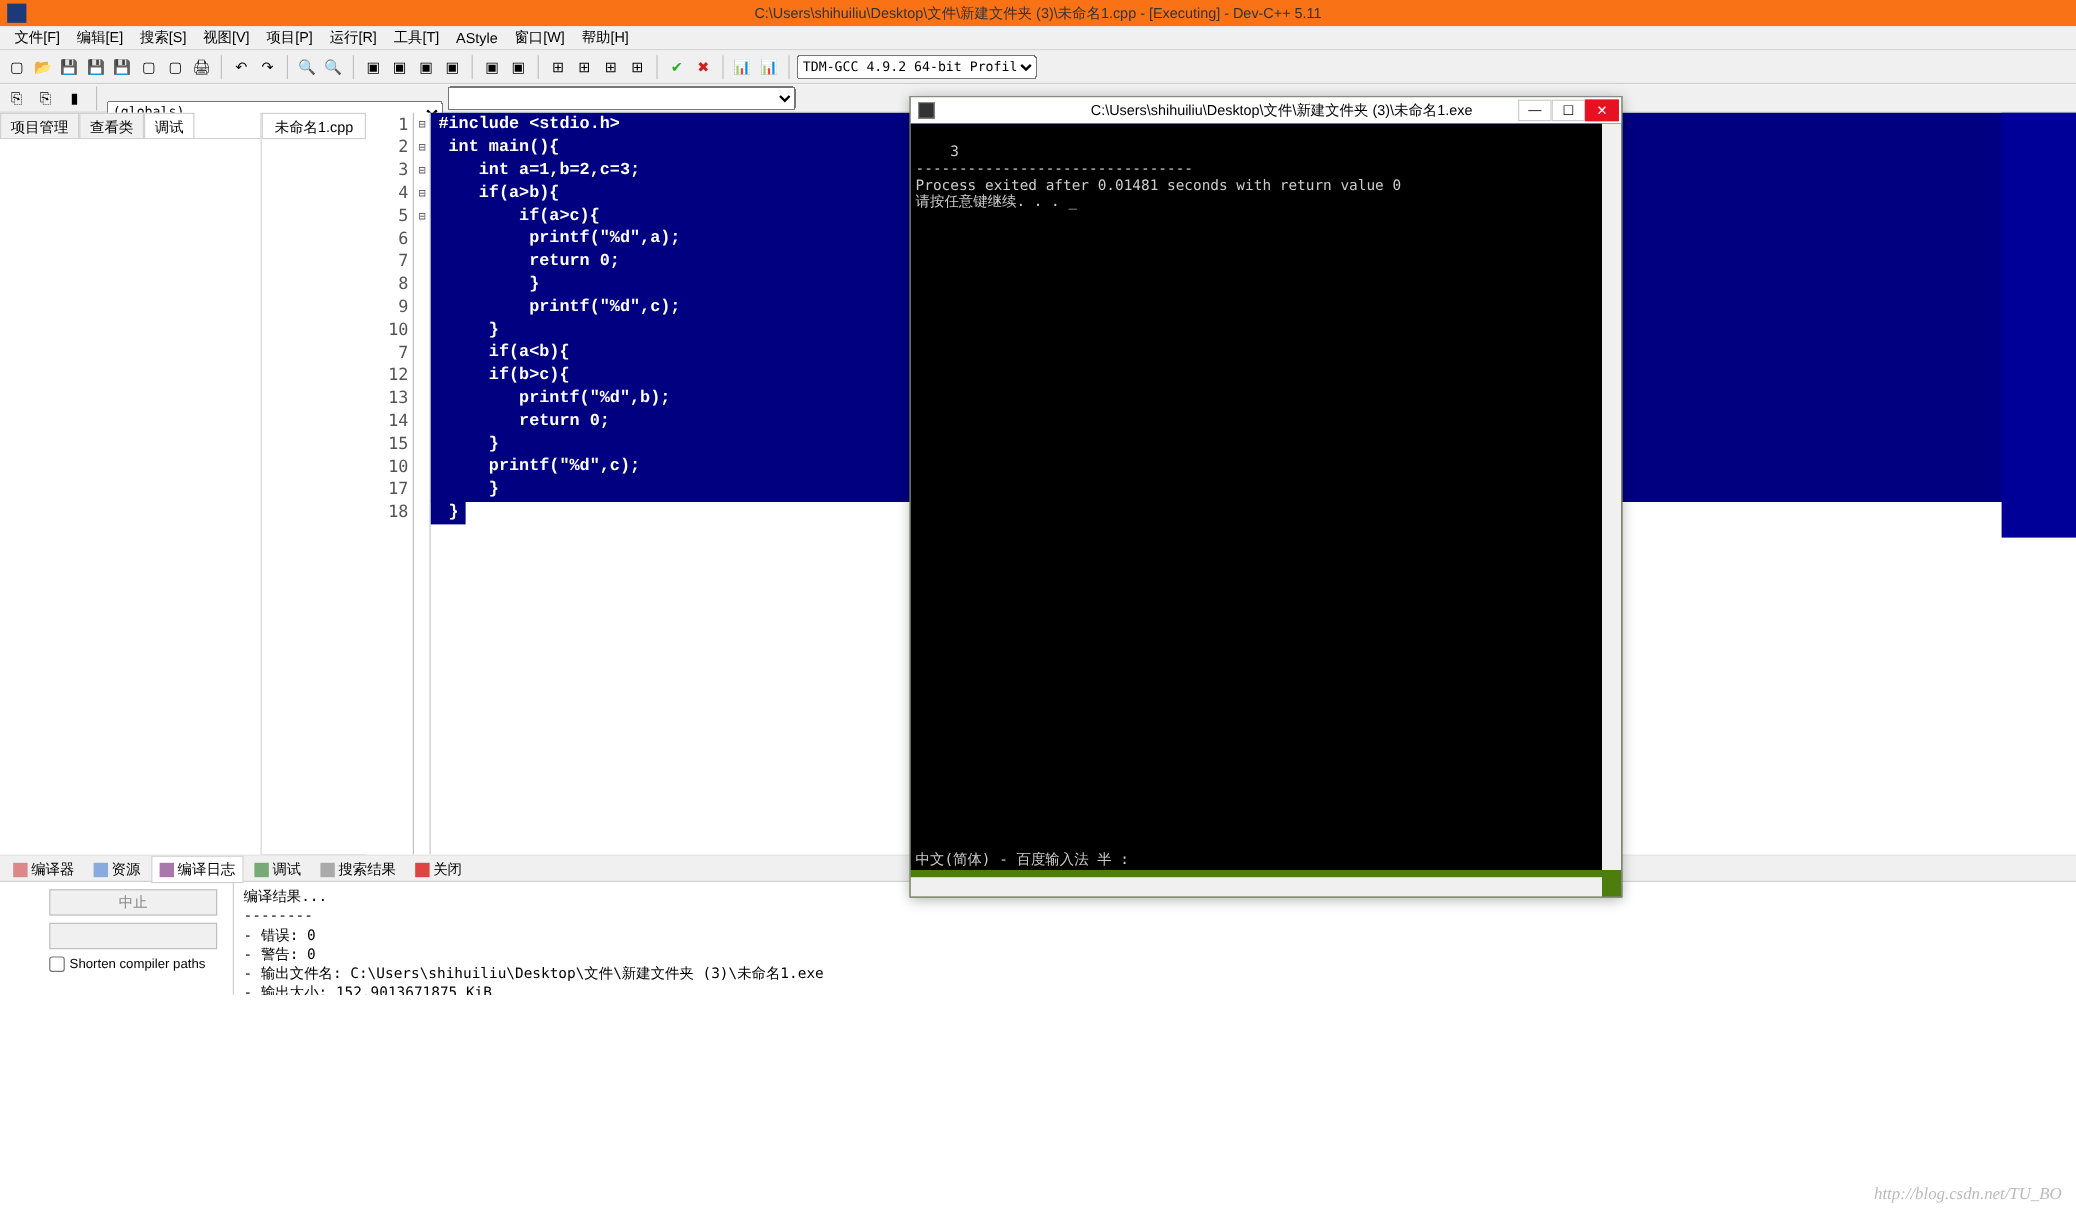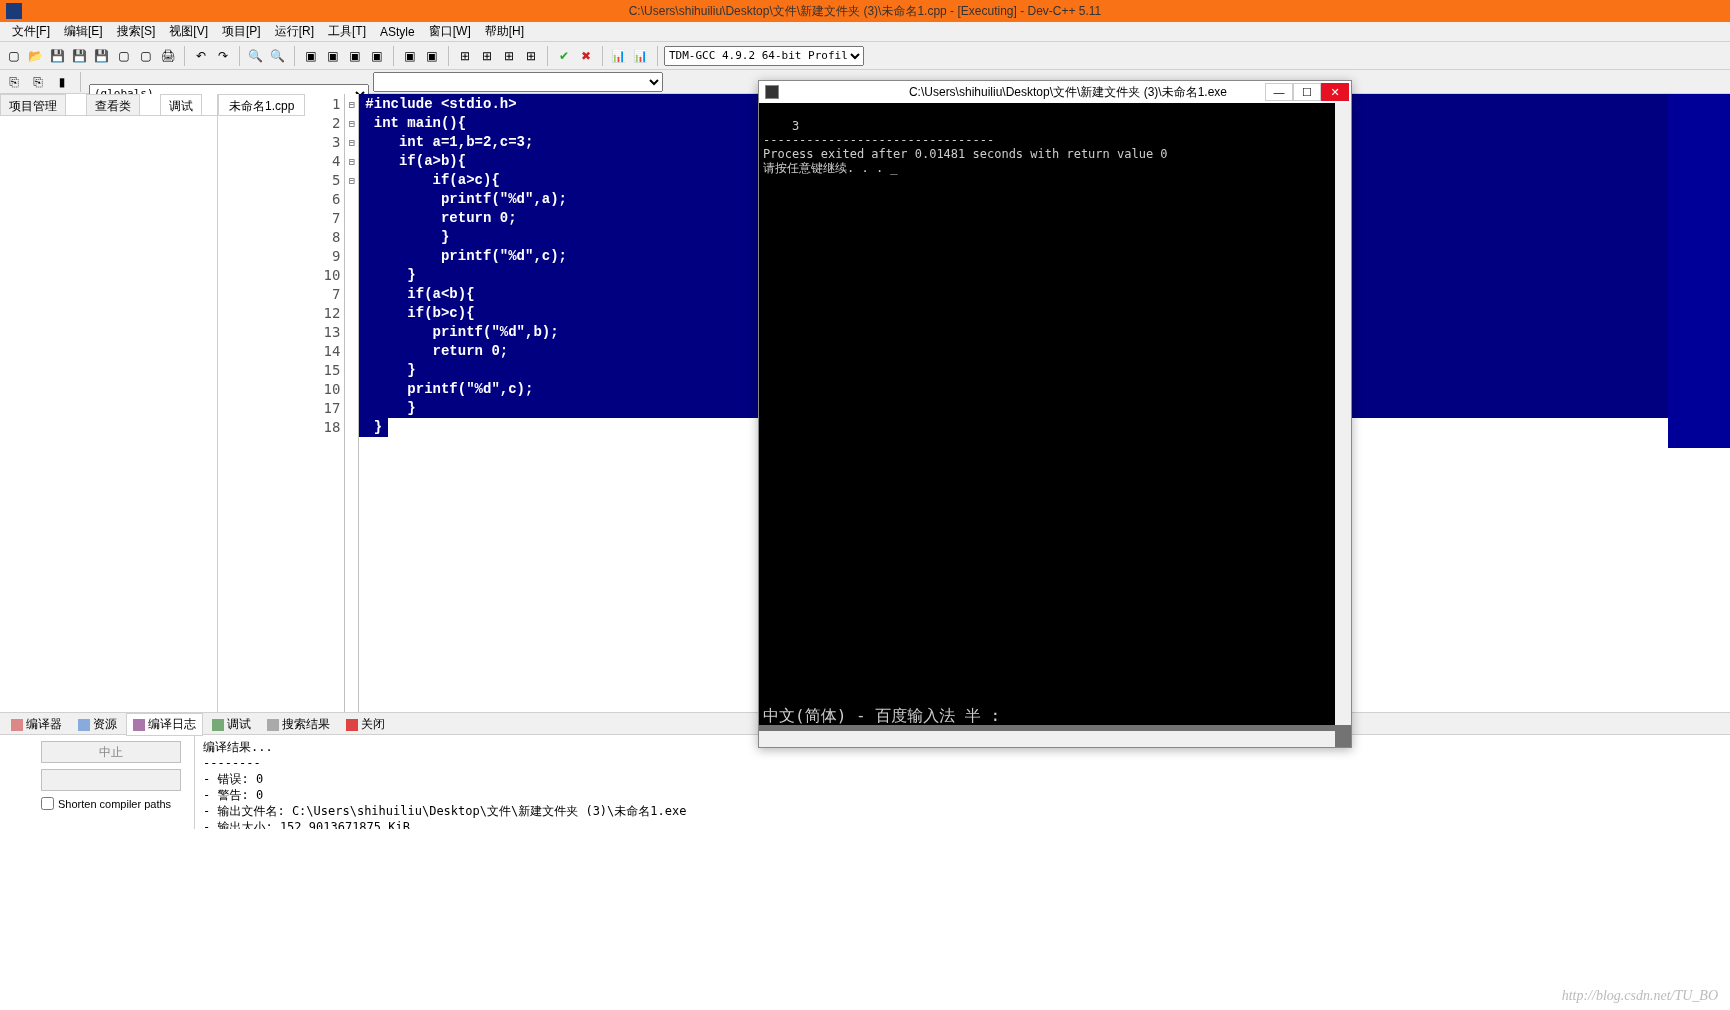--- a/index.html
+++ b/index.html
@@ -11,21 +11,21 @@
 .menu-item { padding: 2px 6px; cursor: pointer; font-size: 12px; }
 .toolbar { height: 28px; background: #f0f0f0; border-bottom: 1px solid #d0d0d0; display: flex; align-items: center; padding: 0 4px; gap: 2px; }
 .tb-btn { width: 20px; height: 20px; display: inline-flex; align-items: center; justify-content: center; cursor: pointer; border: 1px solid transparent; }
 .tb-sep { width: 1px; height: 20px; background: #c0c0c0; margin: 0 4px; }
 .compiler-select { font-family: monospace; font-size: 11px; height: 20px; width: 200px; }
 .toolbar2 { height: 24px; background: #f0f0f0; border-bottom: 1px solid #d0d0d0; display: flex; align-items: center; padding: 0 4px; gap: 4px; }
 .nav-select { font-family: monospace; font-size: 11px; height: 20px; width: 280px; margin-top: 24px; }
 .nav-select2 { height: 20px; width: 290px; }
 .main-area { display: flex; height: 618px; }
 .left-panel { width: 218px; border-right: 1px solid #d0d0d0; background: #fff; }
-.left-tabs { display: flex; height: 22px; border-bottom: 1px solid #d0d0d0; gap: 20px; }
+.left-tabs { display: flex; height: 22px; border-bottom: 1px solid #d0d0d0; }
 .left-tab { padding: 3px 8px; font-size: 12px; border: 1px solid #d0d0d0; border-bottom: none; background: #f0f0f0; cursor: pointer; }
 .left-tab.active { background: #fff; }
 .left-content { height: calc(100% - 22px); background: #fff; }
 .editor-area { flex: 1; display: flex; flex-direction: row; }
 .editor-tabs { height: 22px; display: flex; background: #f0f0f0; border-bottom: 1px solid #d0d0d0; }
 .editor-tab { padding: 3px 10px; background: #fff; border: 1px solid #d0d0d0; border-bottom: none; font-size: 12px; cursor: pointer; }
 .editor-content { flex: 1; display: flex; background: #fff; position: relative; }
 .gutter { width: 40px; background: #fff; border-right: 1px solid #c0c0c0; font-family: Consolas, monospace; font-size: 14px; text-align: right; padding-right: 4px; color: #555; line-height: 19px; padding-top: 1px; }
 .fold-col { width: 14px; background: #fff; border-right: 1px solid #c0c0c0; font-family: monospace; font-size: 10px; text-align: center; line-height: 19px; padding-top: 1px; color: #666; }
 .code { flex: 1; background: #000080; font-family: Consolas, "Courier New", monospace; font-size: 14px; color: #fff; line-height: 19px; padding-top: 1px; white-space: pre; font-weight: bold; }
@@ -35,28 +35,28 @@
 .bottom-tabs { height: 22px; display: flex; background: #f0f0f0; border-bottom: 1px solid #d0d0d0; align-items: flex-start; padding-left: 4px; gap: 2px; }
 .btab { display: flex; align-items: center; gap: 3px; padding: 2px 6px; cursor: pointer; font-size: 12px; border: 1px solid transparent; }
 .btab.active { background: #fff; border-color: #d0d0d0; }
 .btab-icon { width: 12px; height: 12px; display: inline-block; }
 .bottom-content { display: flex; height: 94px; padding-left: 35px; }
 .bottom-left { width: 160px; border-right: 1px solid #d0d0d0; padding: 6px; }
 .stop-btn { width: 140px; height: 22px; background: #f0f0f0; border: 1px solid #c0c0c0; color: #888; font-size: 12px; margin-bottom: 6px; }
 .spacer-box { width: 140px; height: 22px; background: #f0f0f0; border: 1px solid #c0c0c0; margin-bottom: 6px; }
 .checkbox-row { display: flex; align-items: center; gap: 4px; font-size: 11px; }
 .compile-log { flex: 1; font-family: "SimSun", monospace; font-size: 12px; padding: 4px 8px; line-height: 16px; white-space: pre-wrap; overflow: auto; }
-.console-window { position: absolute; left: 758px; top: 80px; width: 594px; height: 668px; background: #737373; border: 1px solid #888; box-shadow: 0 2px 10px rgba(0,0,0,0.3); }
+.console-window { position: absolute; left: 758px; top: 80px; width: 594px; height: 668px; background: #4d7c0f; border: 1px solid #888; box-shadow: 0 2px 10px rgba(0,0,0,0.3); }
 .console-title { height: 22px; background: #fff; display: flex; align-items: center; padding-left: 6px; font-size: 12px; }
 .console-icon { width: 14px; height: 14px; background: #333; margin-right: 6px; border: 1px solid #888; }
 .console-controls { position: absolute; right: 2px; top: 2px; display: flex; }
 .wc-btn { width: 28px; height: 18px; display: flex; align-items: center; justify-content: center; font-size: 11px; background: #fff; border: 1px solid #ccc; cursor: pointer; }
 .wc-close { background: #e81123; color: #fff; border-color: #e81123; }
 .console-body { background: #000; color: #ccc; font-family: "SimSun", Consolas, monospace; font-size: 12px; height: 622px; padding: 2px 4px; white-space: pre; line-height: 14px; position: relative; }
-.console-ime { position: absolute; bottom: 2px; left: 4px; color: #ccc; font-size: 16px; }
+.console-ime { position: absolute; bottom: 2px; left: 4px; color: #ccc; font-size: 12px; }
 .scrollbar-v { position: absolute; right: 0; top: 22px; bottom: 22px; width: 16px; background: #f0f0f0; }
 .scrollbar-h { position: absolute; left: 0; right: 16px; bottom: 0; height: 16px; background: #f0f0f0; }
 .watermark { position: absolute; right: 12px; bottom: 6px; color: #bbb; font-size: 14px; font-family: "Times New Roman", serif; font-style: italic; }
 </style>
 </head>
 <body>
 
 <div class="title-bar">
   <div class="app-icon"></div>
   <span class="title-bar-text">C:\Users\shihuiliu\Desktop\文件\新建文件夹 (3)\未命名1.cpp - [Executing] - Dev-C++ 5.11</span>

